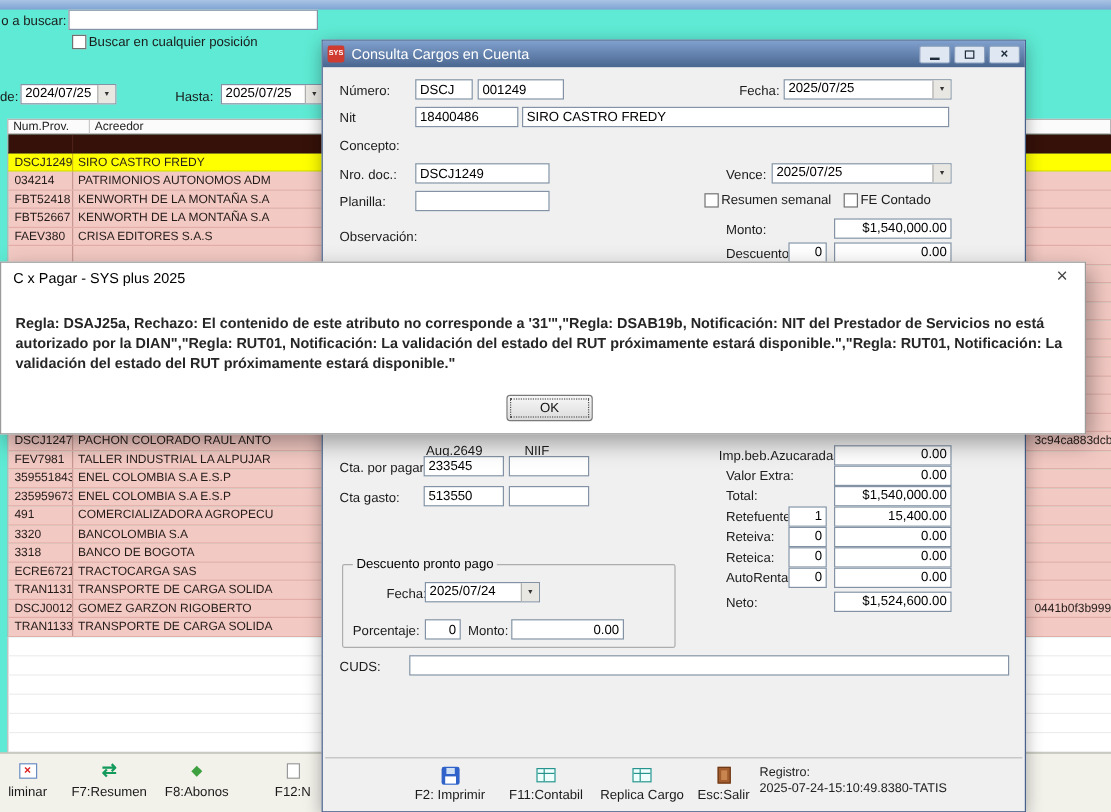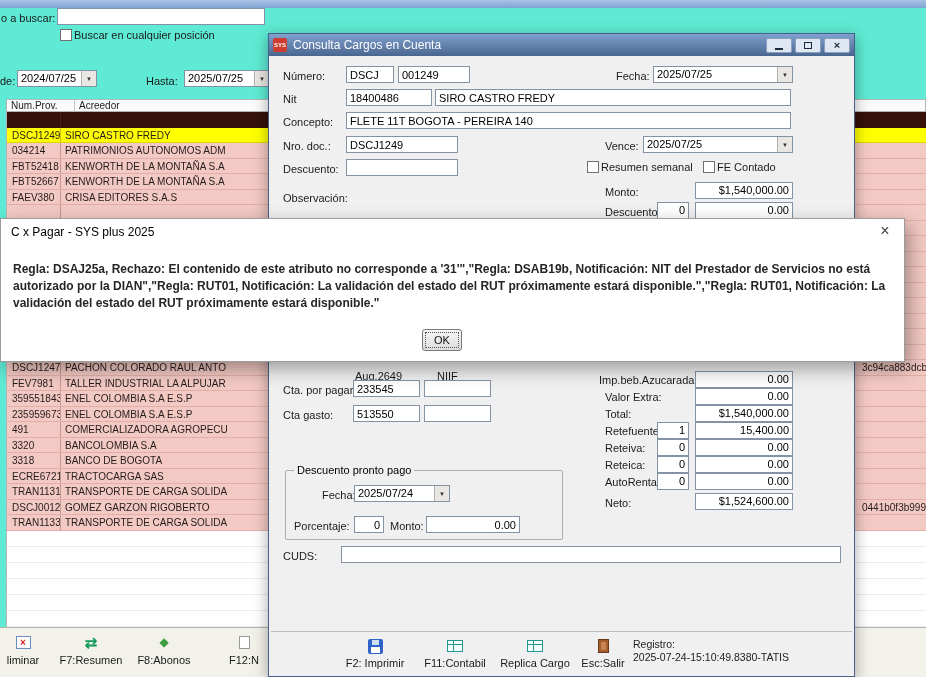--- a/index.html
+++ b/index.html
@@ -65,21 +65,21 @@
   .ic-grid:after{content:"";position:absolute;top:0;bottom:0;left:5px;width:1px;background:#27958d}
   .ic-door{width:11px;height:14px;background:#a35c2e;border:1px solid #6d3a17;position:relative}
   .ic-door:after{content:"";position:absolute;left:2px;top:2px;right:2px;bottom:2px;background:#c8854f}
   .reg{position:absolute;font-size:10.5px;color:#222;white-space:nowrap}
 
   
   #msg{position:absolute;left:0;top:218px;width:905px;height:144px;background:#fff;border:1px solid #9b9b9b;box-shadow:4px 7px 18px rgba(0,0,0,.35);z-index:100}
   #msg .mtitle{position:absolute;left:10px;top:6px;font-size:12px;color:#000;white-space:nowrap}
   #msg .mclose{position:absolute;right:6px;top:2px;width:26px;height:20px;display:flex;align-items:center;justify-content:center;font-size:16px;color:#444}
   #msg .mbody{position:absolute;left:12px;top:42px;width:884px;font-size:12px;font-weight:bold;color:#262626;line-height:17px}
-  #msg .okbtn{position:absolute;left:421px;top:110px;width:40px;height:22px;background:linear-gradient(#f7f7f7,#dcdcdc);border:1px solid #7a7a7a;border-radius:3px;font-size:11px;color:#111;display:flex;align-items:center;justify-content:center;outline:1px dotted #555;outline-offset:-4px}
+  #msg .okbtn{position:absolute;left:421px;top:110px;width:72px;height:22px;background:linear-gradient(#f7f7f7,#dcdcdc);border:1px solid #7a7a7a;border-radius:3px;font-size:11px;color:#111;display:flex;align-items:center;justify-content:center;outline:1px dotted #555;outline-offset:-4px}
 </style>
 </head>
 <body>
 
 <div id="screen">
 
   <div id="top-strip"></div>
 
   <span class="lbl" style="left:1px;top:12px">o a buscar:</span>
   <input class="inp" style="left: 57px; top: 8px; width: 208px;" value="">
@@ -274,31 +274,30 @@
     <div class="combo" style="left:384px;top:32px;width:140px">
       <span class="val">2025/07/25</span>
       <span class="drop">▼</span>
     </div>
 
     <span class="lbl" style="left:14px;top:59px">Nit</span>
     <input class="inp" style="left: 77px; top: 55px; width: 86px;" value="18400486">
     <input class="inp" style="left: 166px; top: 55px; width: 356px;" value="SIRO CASTRO FREDY">
 
     <span class="lbl" style="left:14px;top:82px">Concepto:</span>
-    <input class="inp" style="left: 77px; top: 78px; width: 445px;" value="FLETE 11T BOGOTA - PEREIRA 140">
 
     <span class="lbl" style="left:14px;top:106px">Nro. doc.:</span>
     <input class="inp" style="left: 77px; top: 102px; width: 112px;" value="DSCJ1249">
     <span class="lbl" style="left:336px;top:106px">Vence:</span>
     <div class="combo" style="left:374px;top:102px;width:150px">
       <span class="val">2025/07/25</span>
       <span class="drop">▼</span>
     </div>
 
-    <span class="lbl" style="left:14px;top:129px">Descuento:</span>
+    <span class="lbl" style="left:14px;top:129px">Planilla:</span>
     <input class="inp" style="left: 77px; top: 125px; width: 112px;" value="">
     <div class="chkrow" style="left:318px;top:127px">
       <span class="chkbox"></span>
       <span class="chklbl">Resumen semanal</span>
     </div>
     <div class="chkrow" style="left:434px;top:127px">
       <span class="chkbox"></span>
       <span class="chklbl">FE Contado</span>
     </div>
 

